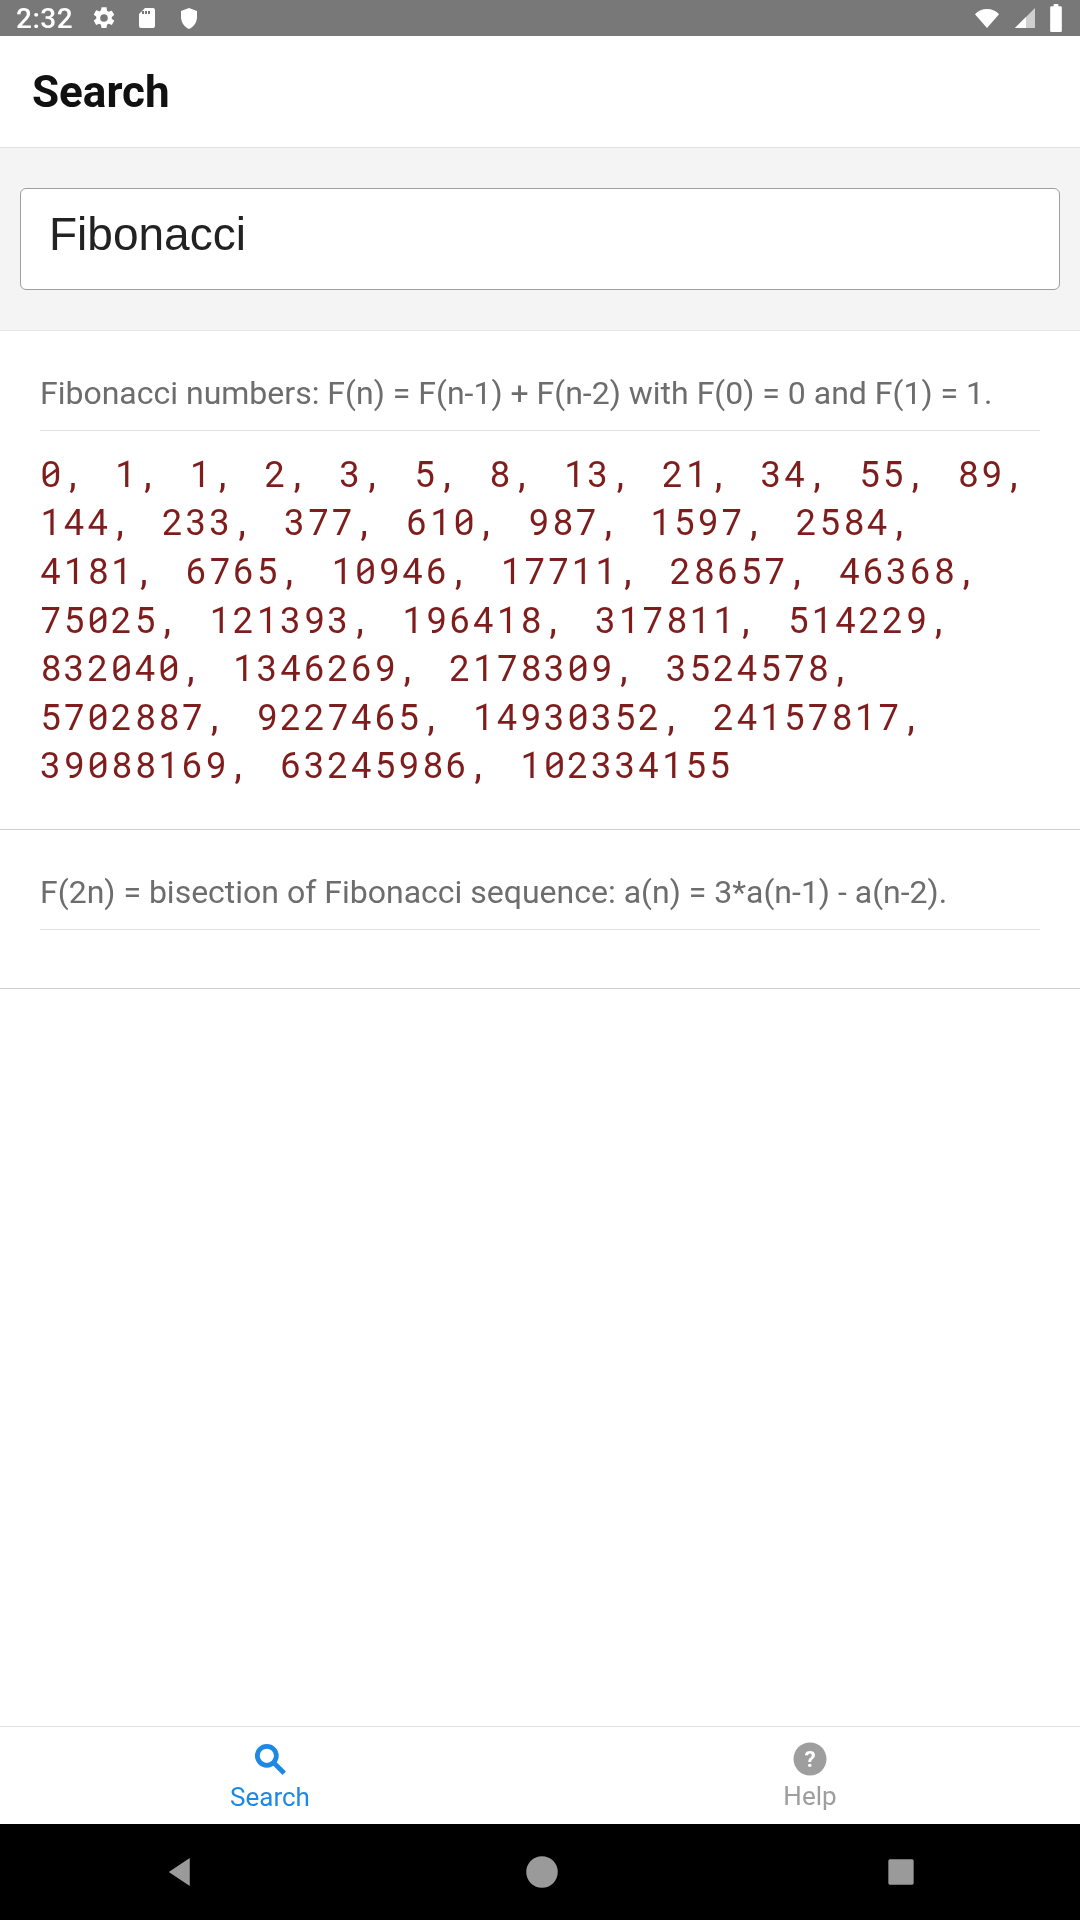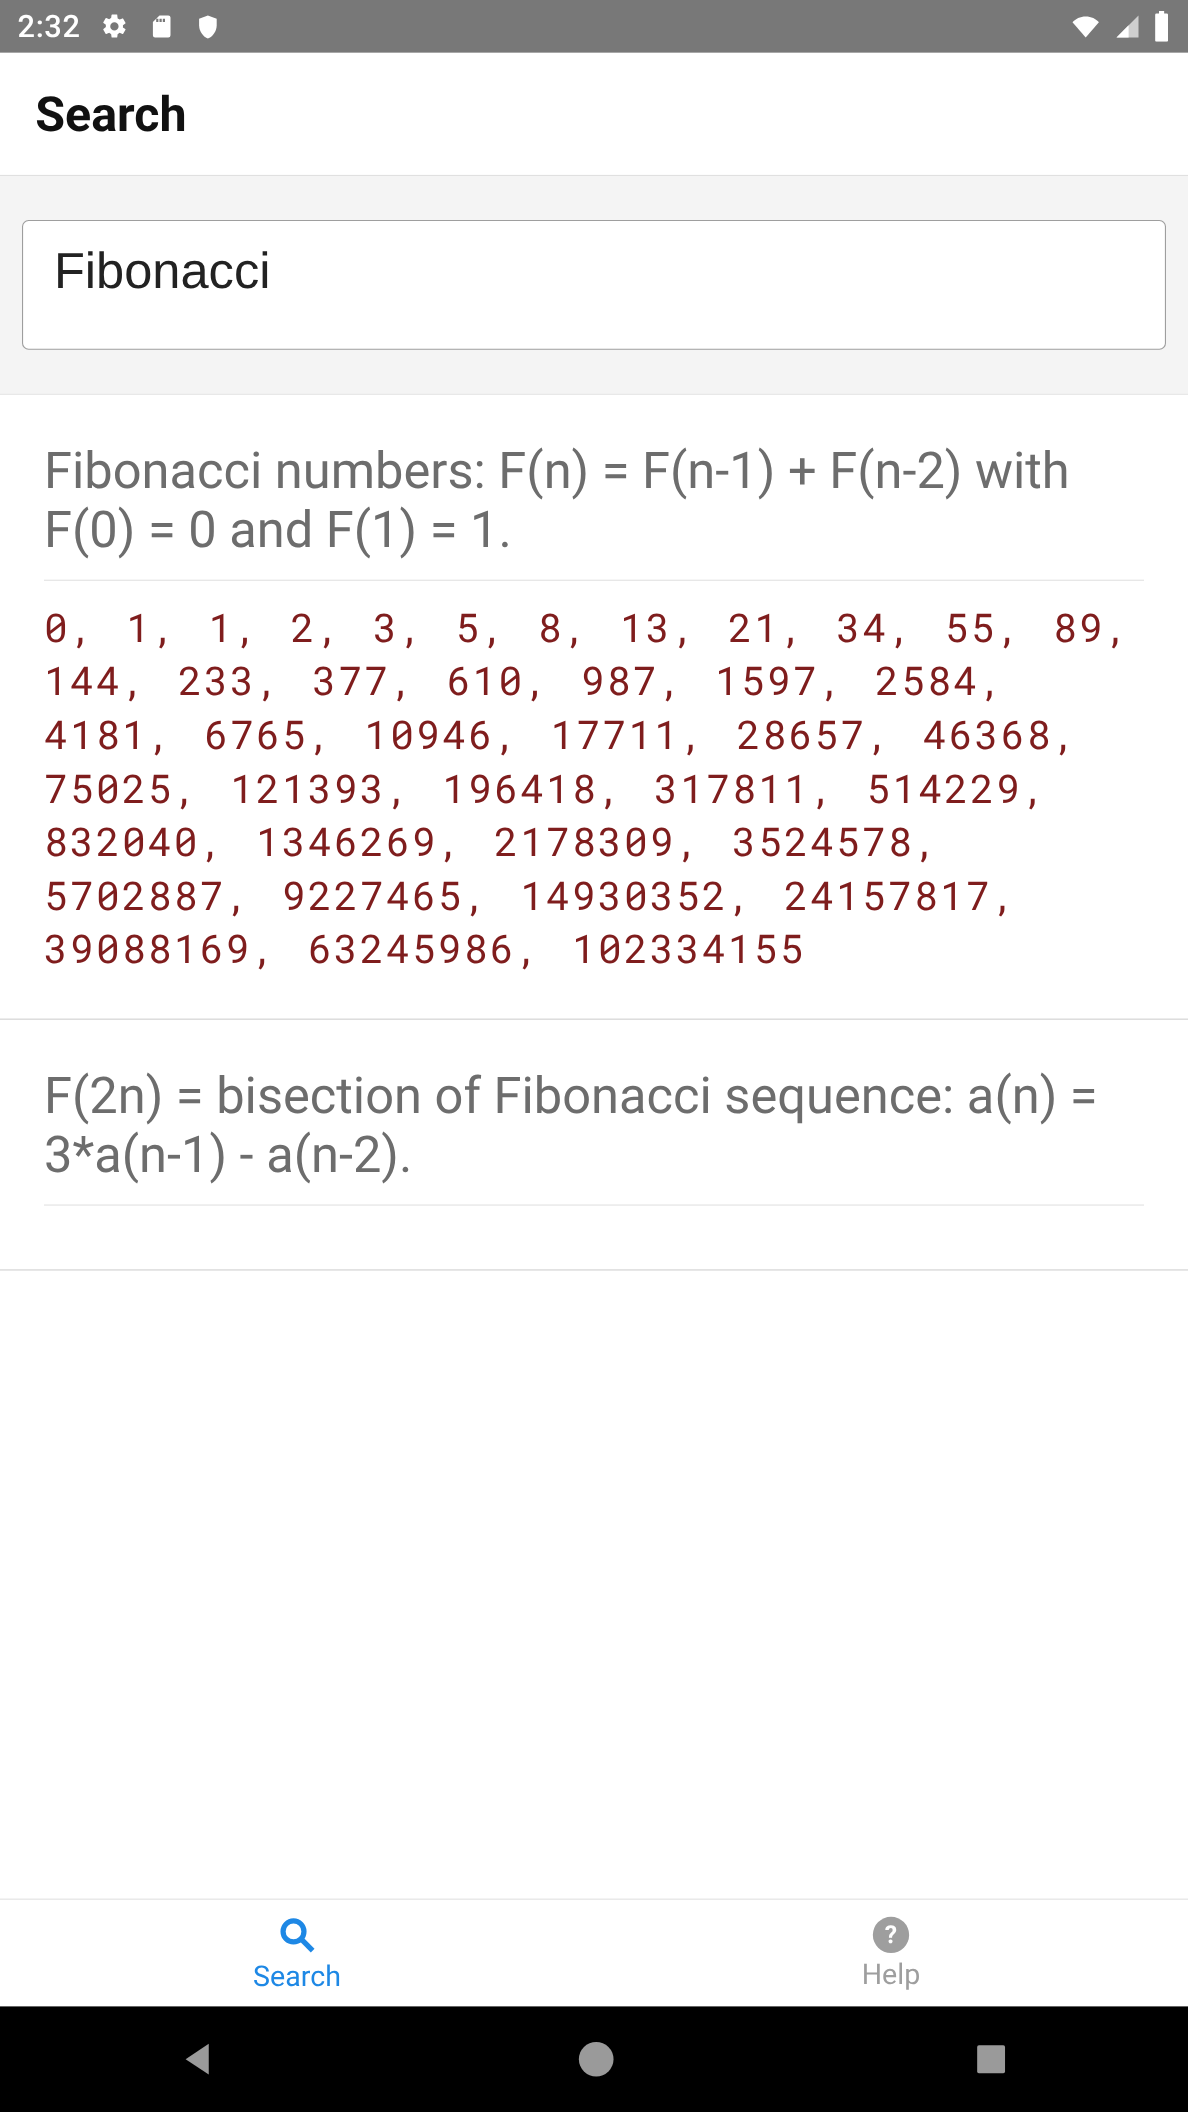--- a/index.html
+++ b/index.html
@@ -1,21 +1,21 @@
 <!DOCTYPE html>
 <html><head>
 <meta charset="utf-8">
 <style>
   * { margin: 0; padding: 0; box-sizing: border-box; }
   html, body { width: 1080px; height: 1920px; font-family: Roboto, -apple-system, "Helvetica Neue", Arial, sans-serif; background: #000; }
   .device { width: 1080px; height: 1920px; display: flex; flex-direction: column; background: #fff; }
 
   
   .status-bar {
-    height: 48px;
+    height: 36px;
     background: #787878;
     color: #fff;
     display: flex;
     align-items: center;
     justify-content: space-between;
     padding: 0 16px;
     font-size: 26px;
     font-weight: 500;
   }
   .status-left { display: flex; align-items: center; gap: 18px; }
@@ -38,31 +38,31 @@
   .search-area {
     background: #f4f4f4;
     padding: 40px 20px;
     border-bottom: 1px solid #e5e5e5;
   }
   .search-box {
     width: 100%;
     background: #fff;
     border: 1px solid #9e9e9e;
     border-radius: 6px;
-    padding: 18px 28px 44px 28px;
+    padding: 18px 28px 28px 28px;
     font-size: 46px;
     color: #222;
     outline: none;
   }
 
   
   .results { flex: 1; overflow: hidden; background: #fff; }
   .result-item { padding: 44px 40px 40px 40px; border-bottom: 1px solid #cfcfcf; }
   .result-id { font-size: 48px; font-weight: 700; color: #6d6d6d; margin-bottom: 26px; }
-  .result-desc { font-size: 46px; color: #6d6d6d; line-height: 1.15; margin-bottom: 18px; }
+  .result-desc { font-size: 32px; color: #6d6d6d; line-height: 1.15; margin-bottom: 18px; }
   .result-divider { height: 1px; background: #e2e2e2; margin: 10px 0 18px 0; }
   .result-seq {
     font-family: "Roboto Mono", "Courier New", monospace;
     font-size: 36px;
     color: #7f1d1d;
     line-height: 1.35;
     letter-spacing: 2px;
     word-spacing: 4px;
     word-wrap: break-word;
   }

